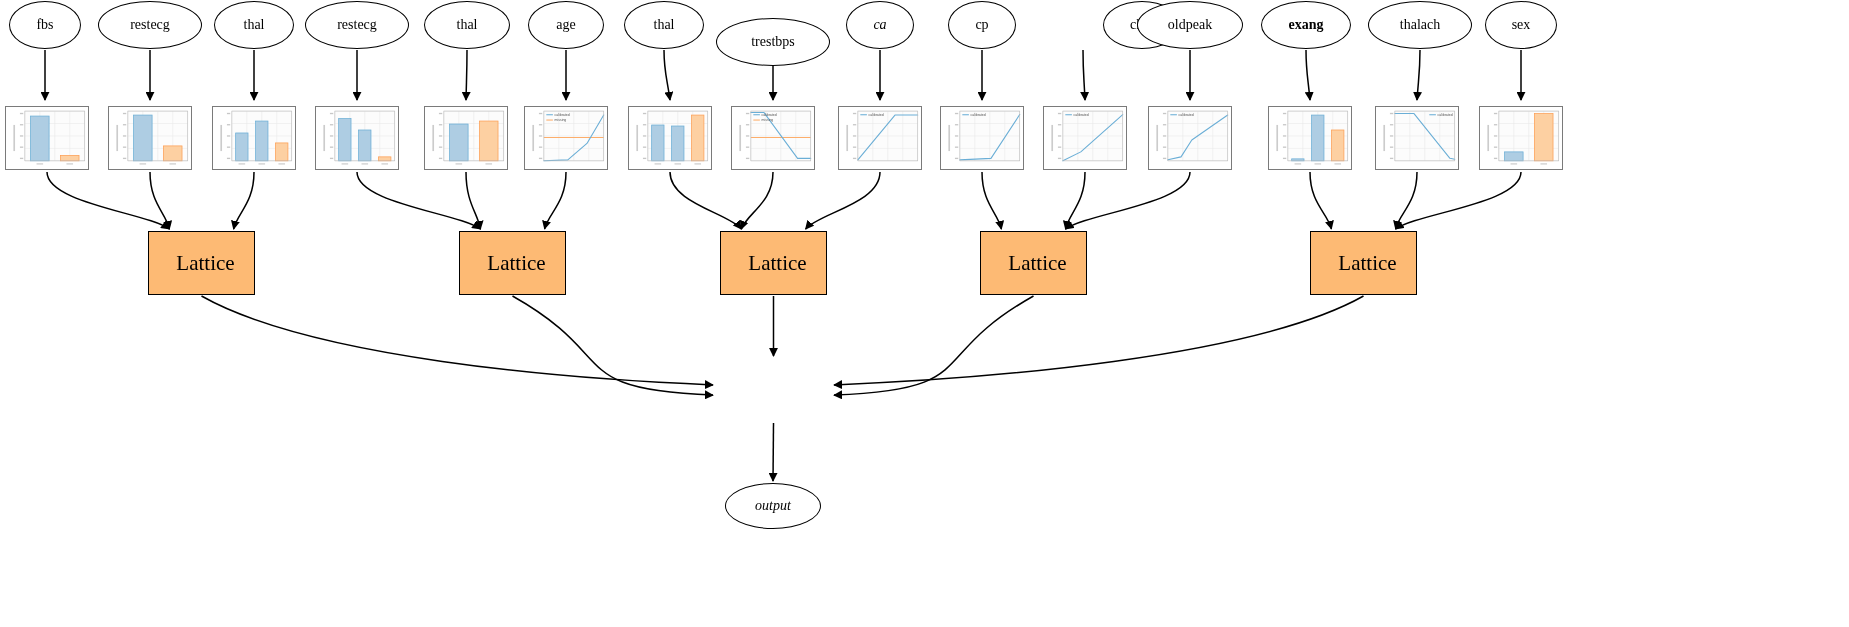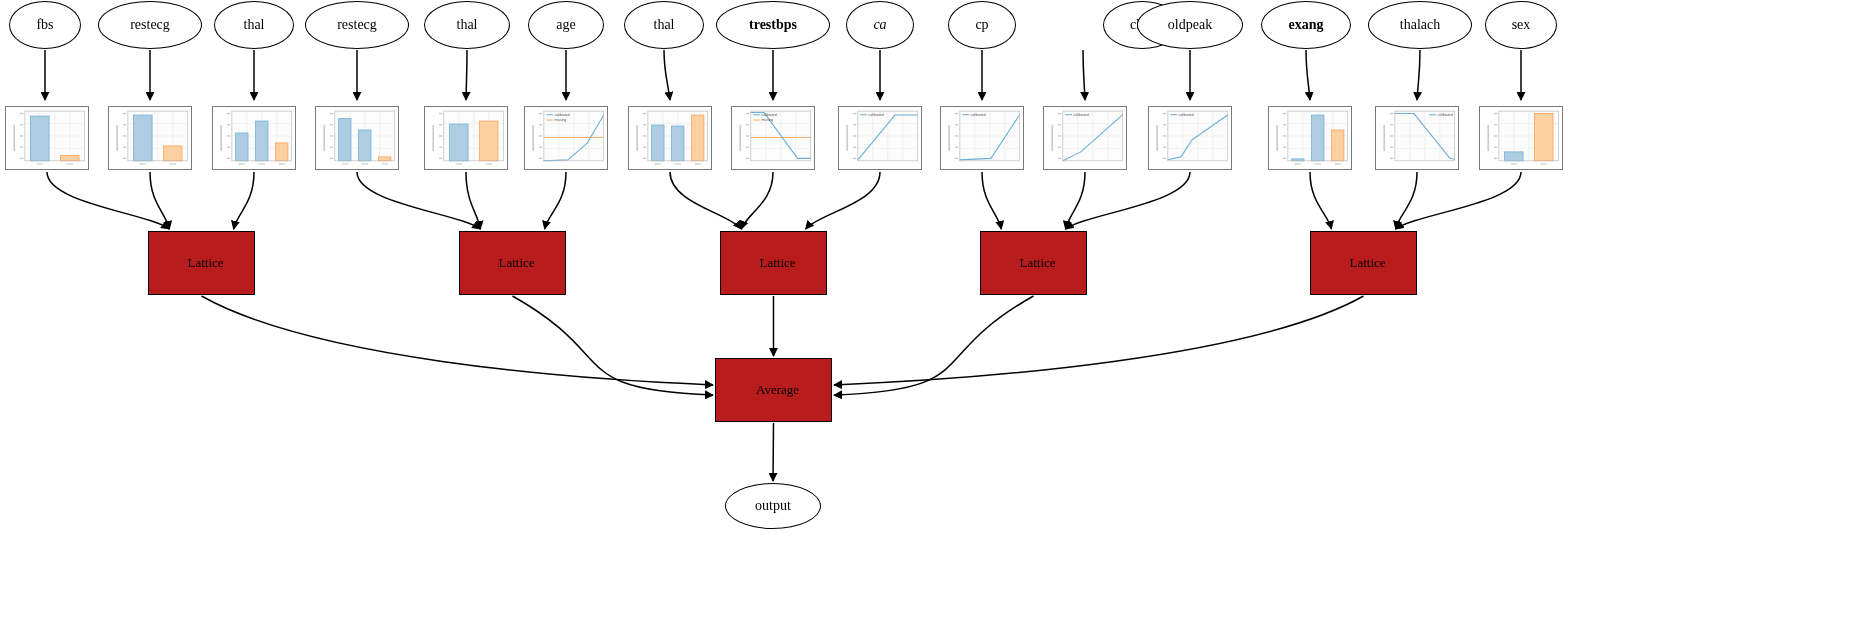--- a/index.html
+++ b/index.html
@@ -33,25 +33,25 @@
     justify-content: center;
     font-size: 14px;
     color: #000000;
     line-height: 1;
     white-space: nowrap;
   }
   .node-box {
     position: absolute;
     box-sizing: border-box;
     border: 1.2px solid #000000;
-    background: #b91c1c;
+    background: #fdba74;
     display: flex;
     align-items: center;
     justify-content: center;
-    font-size: 13px;
+    font-size: 21px;
     color: #000000;
     white-space: nowrap;
     padding-left: 8px;
   }
   .plot-card {
     position: absolute;
     box-sizing: border-box;
     border: 1.2px solid #7a7a7a;
     background: #ffffff;
     overflow: hidden;
@@ -124,21 +124,21 @@
       </div>
       <div class="node-ellipse" style="left: 424px; top: 1px; width: 86px; height: 48px;">
         <span>thal</span>
       </div>
       <div class="node-ellipse" style="left: 528px; top: 1px; width: 76px; height: 48px;">
         <span>age</span>
       </div>
       <div class="node-ellipse" style="left: 624px; top: 1px; width: 80px; height: 48px;">
         <span>thal</span>
       </div>
-      <div class="node-ellipse" style="left: 716px; top: 1px; width: 114px; height: 48px; font-weight: bold;">
+      <div class="node-ellipse" style="left: 716px; top: 18px; width: 114px; height: 48px;">
         <span>trestbps</span>
       </div>
       <div class="node-ellipse" style="left: 846px; top: 1px; width: 68px; height: 48px; font-style: italic;">
         <span>ca</span>
       </div>
       <div class="node-ellipse" style="left: 948px; top: 1px; width: 68px; height: 48px;">
         <span>cp</span>
       </div>
       <div class="node-ellipse" style="left: 1103px; top: 1px; width: 78px; height: 48px;">
         <span>chol</span>
@@ -566,21 +566,18 @@
         <span>Lattice</span>
       </div>
       <div class="node-box" style="left: 980px; top: 231px; width: 107px; height: 64px;">
         <span>Lattice</span>
       </div>
       <div class="node-box" style="left: 1310px; top: 231px; width: 107px; height: 64px;">
         <span>Lattice</span>
       </div>
     </div>
 
-  <div class="node-box" id="avg-node" style="left: 715px; top: 358px; width: 117px; height: 64px;">
-    <span>Average</span>
-  </div>
-
-  <div class="node-ellipse" id="out-node" style="left: 725px; top: 483px; width: 96px; height: 46px;">
+
+  <div class="node-ellipse" id="out-node" style="left: 725px; top: 483px; width: 96px; height: 46px; font-style: italic;">
     <span>output</span>
   </div>
 
 </div>
 
 </body></html>

